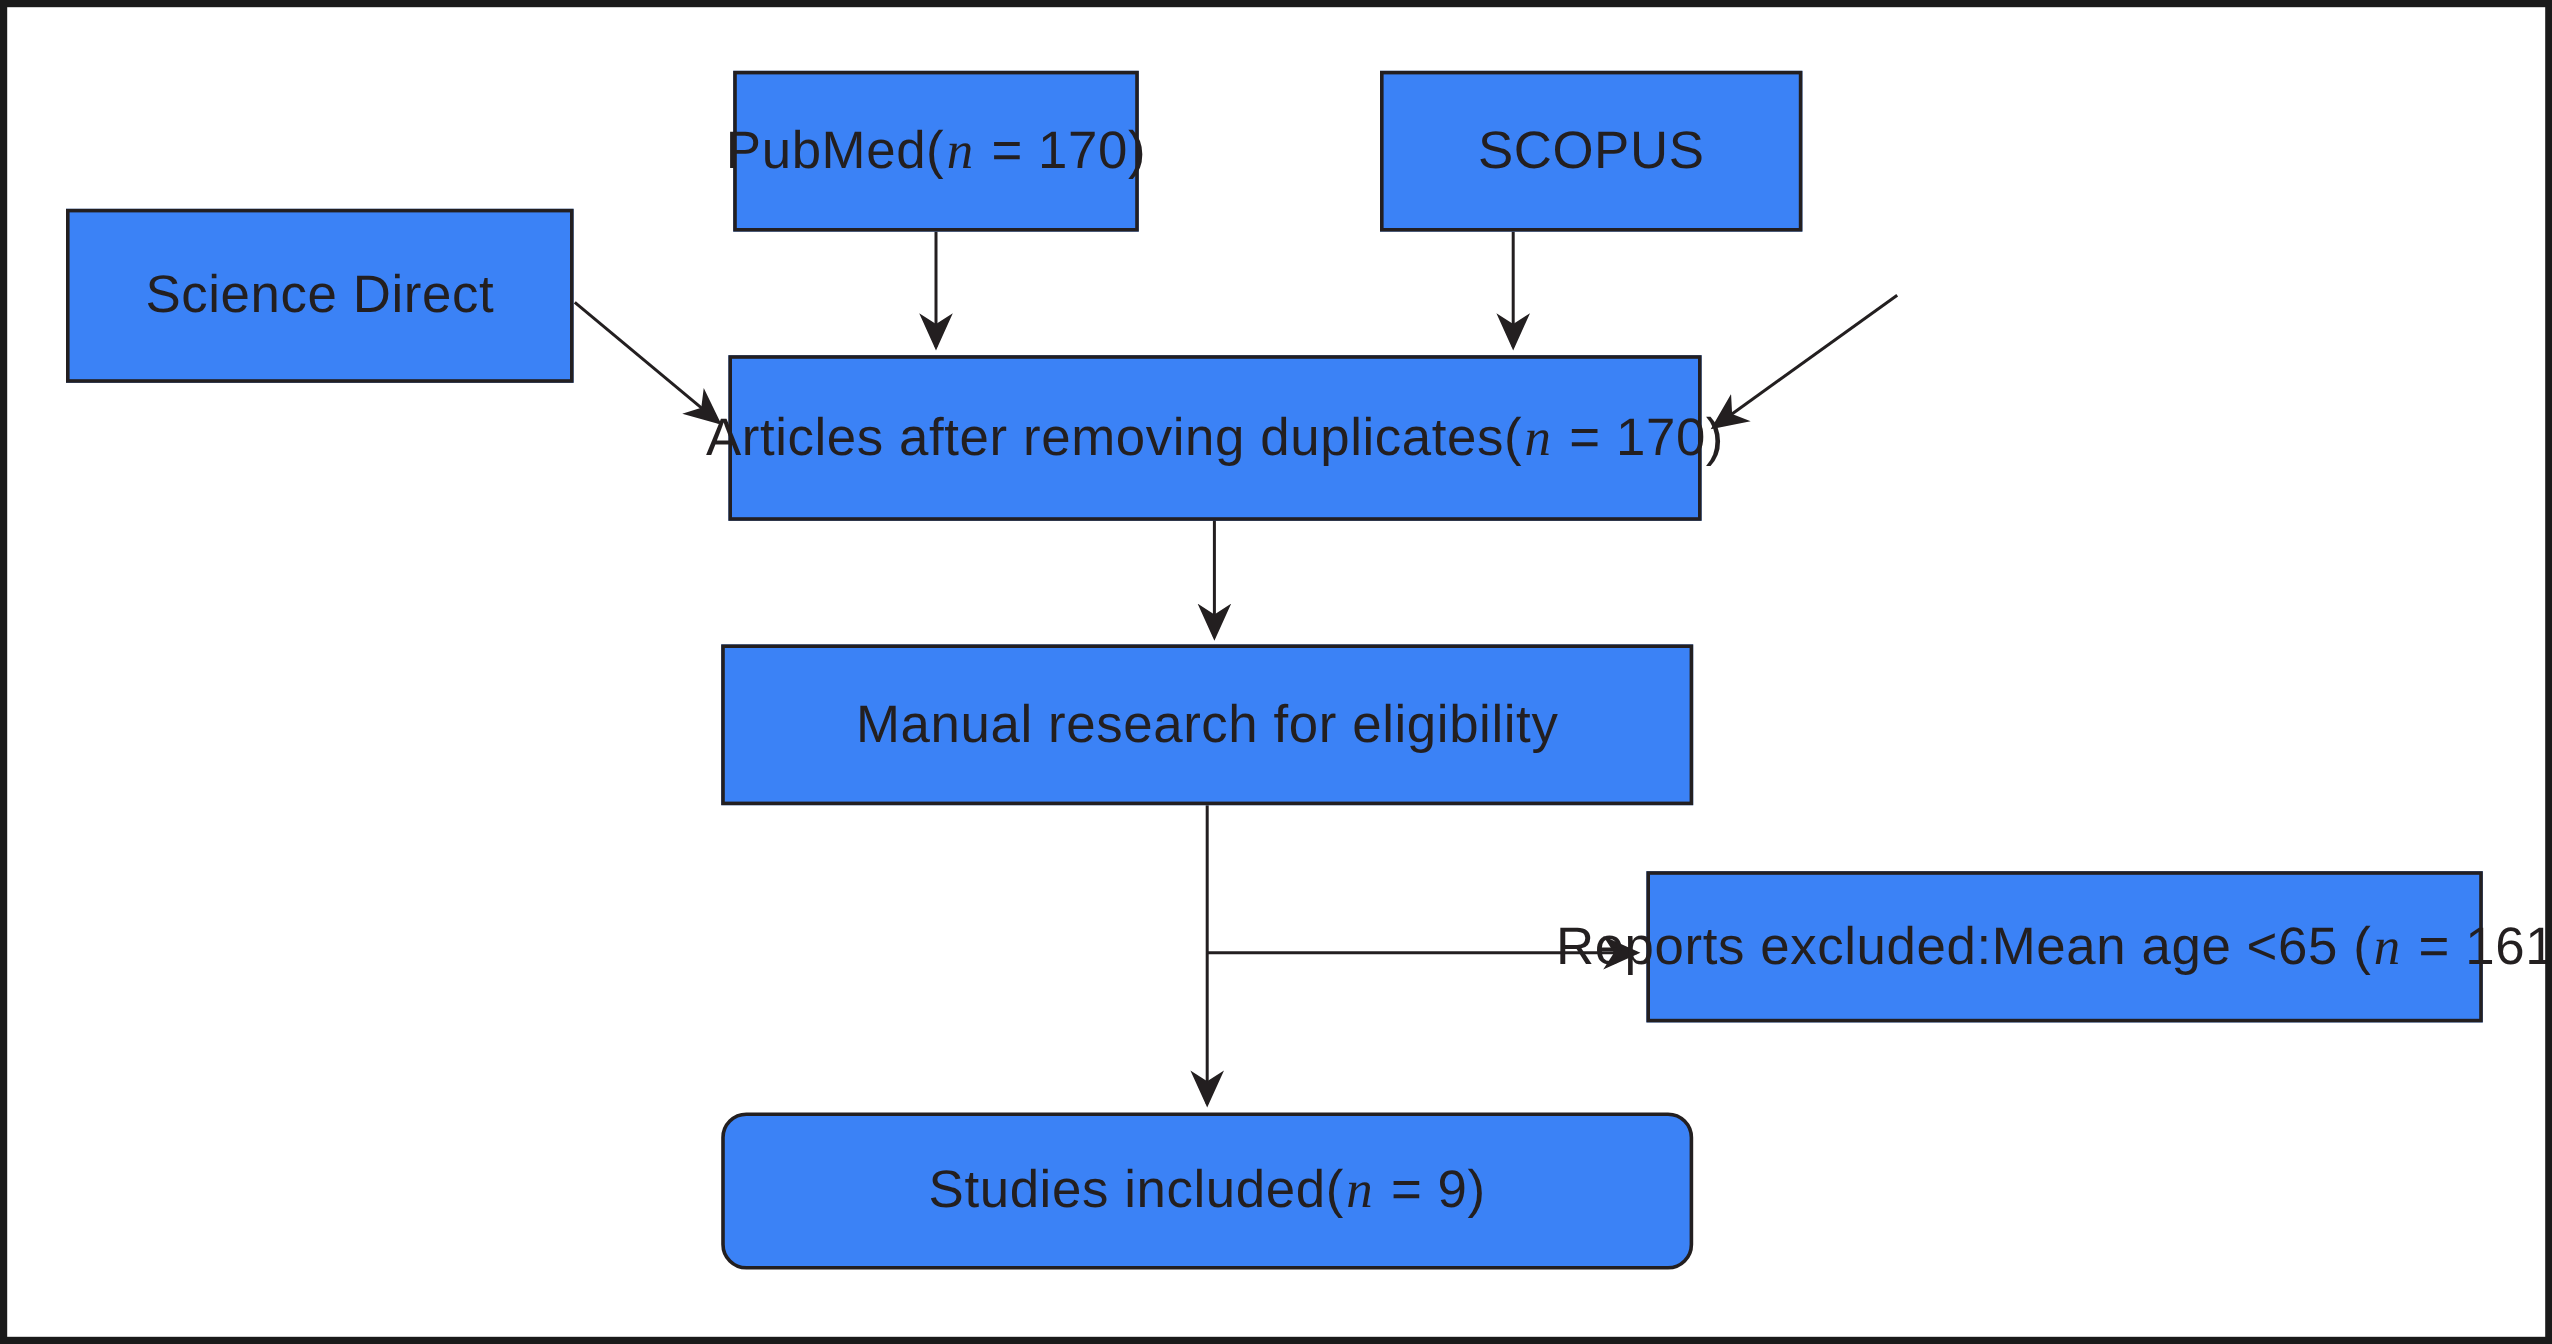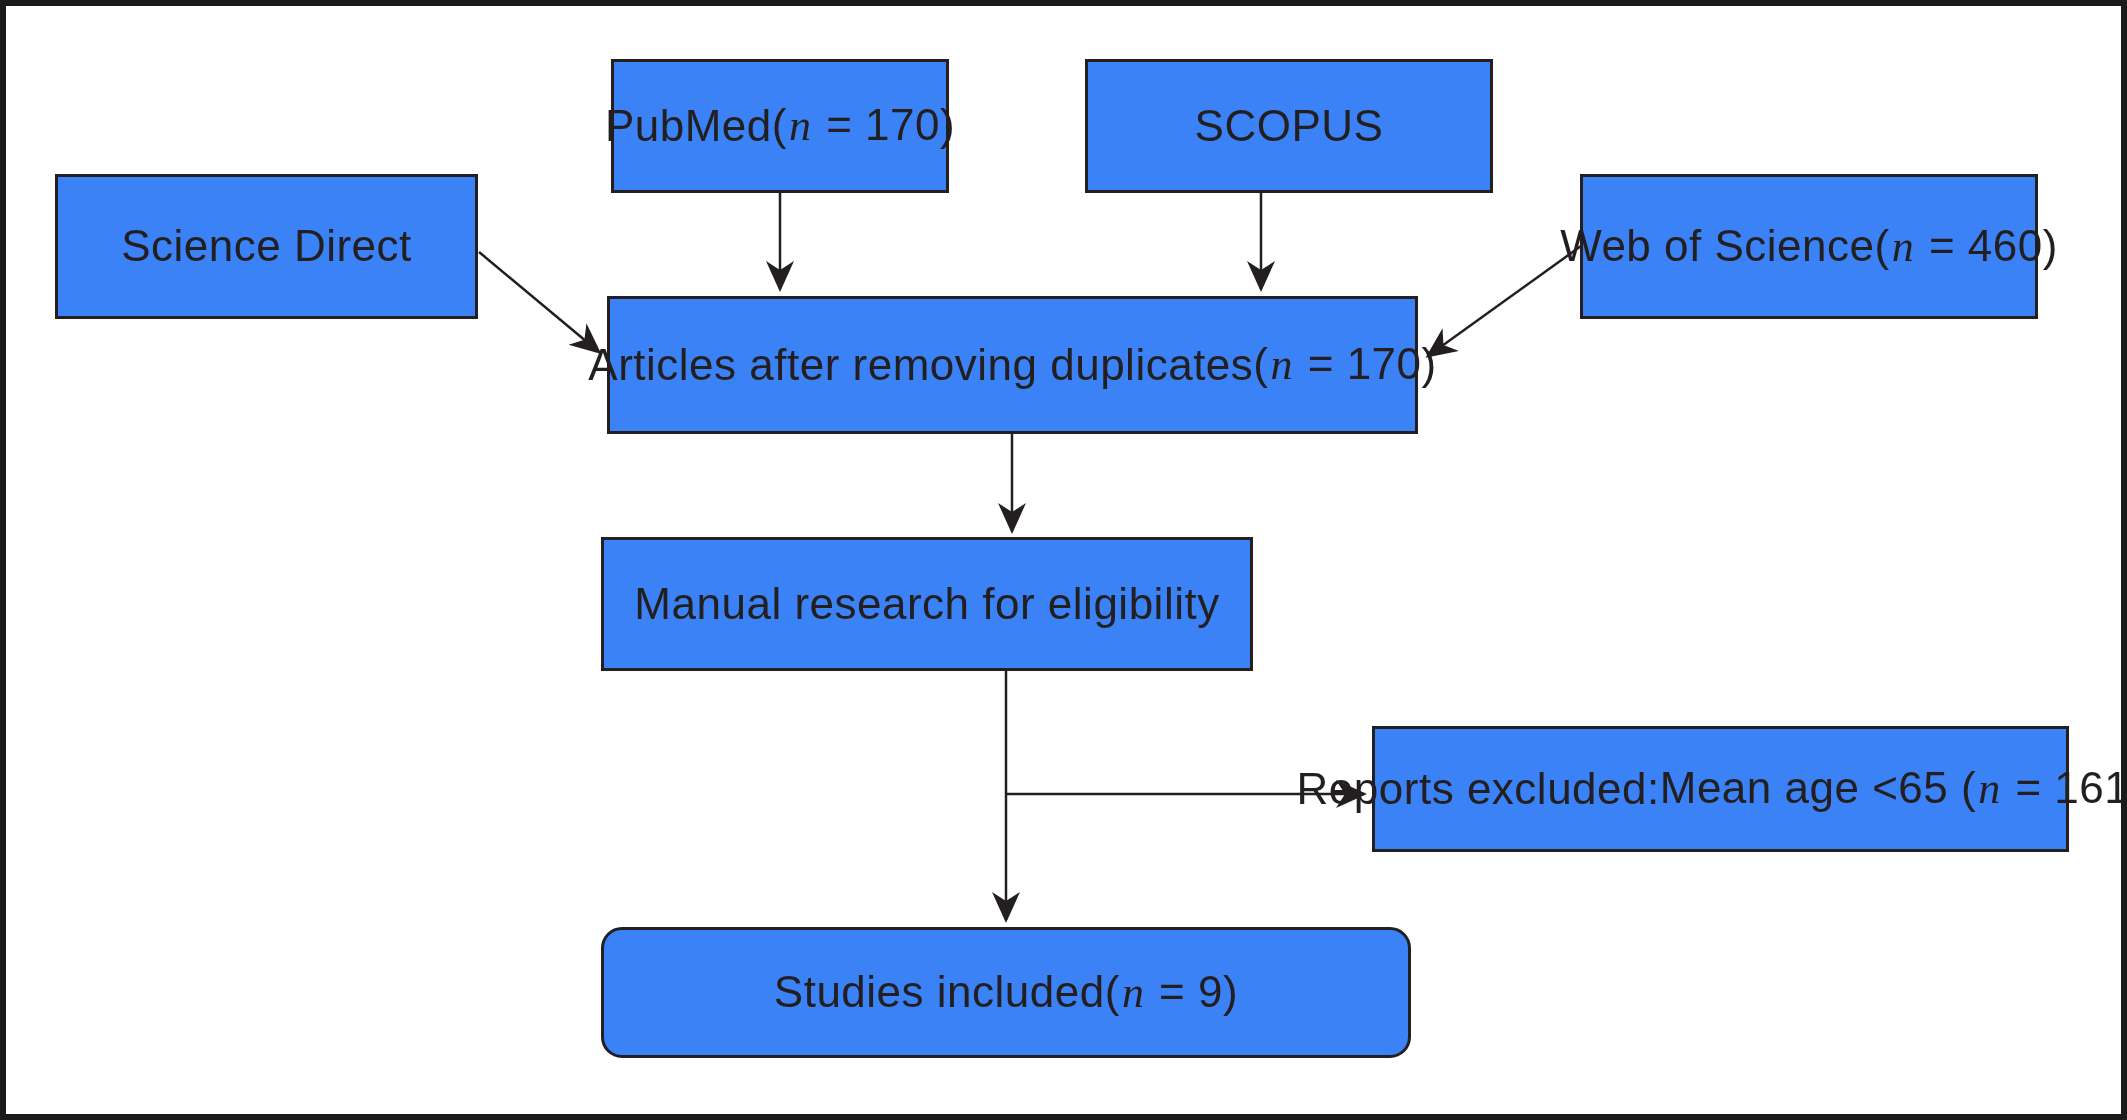--- a/index.html
+++ b/index.html
@@ -44,24 +44,24 @@
   }
   .box .line { white-space: nowrap; }
   .box .line i {
     font-style: italic;
     font-family: "Liberation Serif", "DejaVu Serif", serif;
     padding: 0 2px;
   }
   
   #box-science-direct { left: 55px;   top: 174px; width: 423px; height: 145px; }
   #box-pubmed         { left: 611px;  top: 59px;  width: 338px; height: 134px; }
-  #box-scopus         { left: 1085px; top: 59px;  width: 408px; height: 134px; }
+  #box-scopus         { left: 1150px; top: 59px;  width: 352px; height: 134px; }
   #box-web-of-science { left: 1580px; top: 174px; width: 458px; height: 145px; }
   #box-duplicates     { left: 607px;  top: 296px; width: 811px; height: 138px; }
-  #box-manual         { left: 601px;  top: 537px; width: 652px; height: 134px; }
+  #box-manual         { left: 601px;  top: 537px; width: 810px; height: 134px; }
   #box-excluded       { left: 1372px; top: 726px; width: 697px; height: 126px; }
   #box-included       { left: 601px;  top: 927px; width: 810px; height: 131px; border-radius: 21px; }
 </style>
 </head>
 <body>
 
 <div id="canvas">
 
   <svg id="arrows" viewBox="0 0 2127 1120">
     <defs>
@@ -84,24 +84,20 @@
 
   <div class="box" id="box-pubmed">
     <div class="line">PubMed</div>
     <div class="line"><span>(</span><i>n</i><span> = 170)</span></div>
   </div>
 
   <div class="box" id="box-scopus">
     <div class="line">SCOPUS</div>
   </div>
 
-  <div class="box" id="box-web-of-science">
-    <div class="line">Web of Science</div>
-    <div class="line"><span>(</span><i>n</i><span> = 460)</span></div>
-  </div>
 
   <div class="box" id="box-duplicates">
     <div class="line">Articles after removing duplicates</div>
     <div class="line"><span>(</span><i>n</i><span> = 170)</span></div>
   </div>
 
   <div class="box" id="box-manual">
     <div class="line">Manual research for eligibility</div>
 
   </div>

